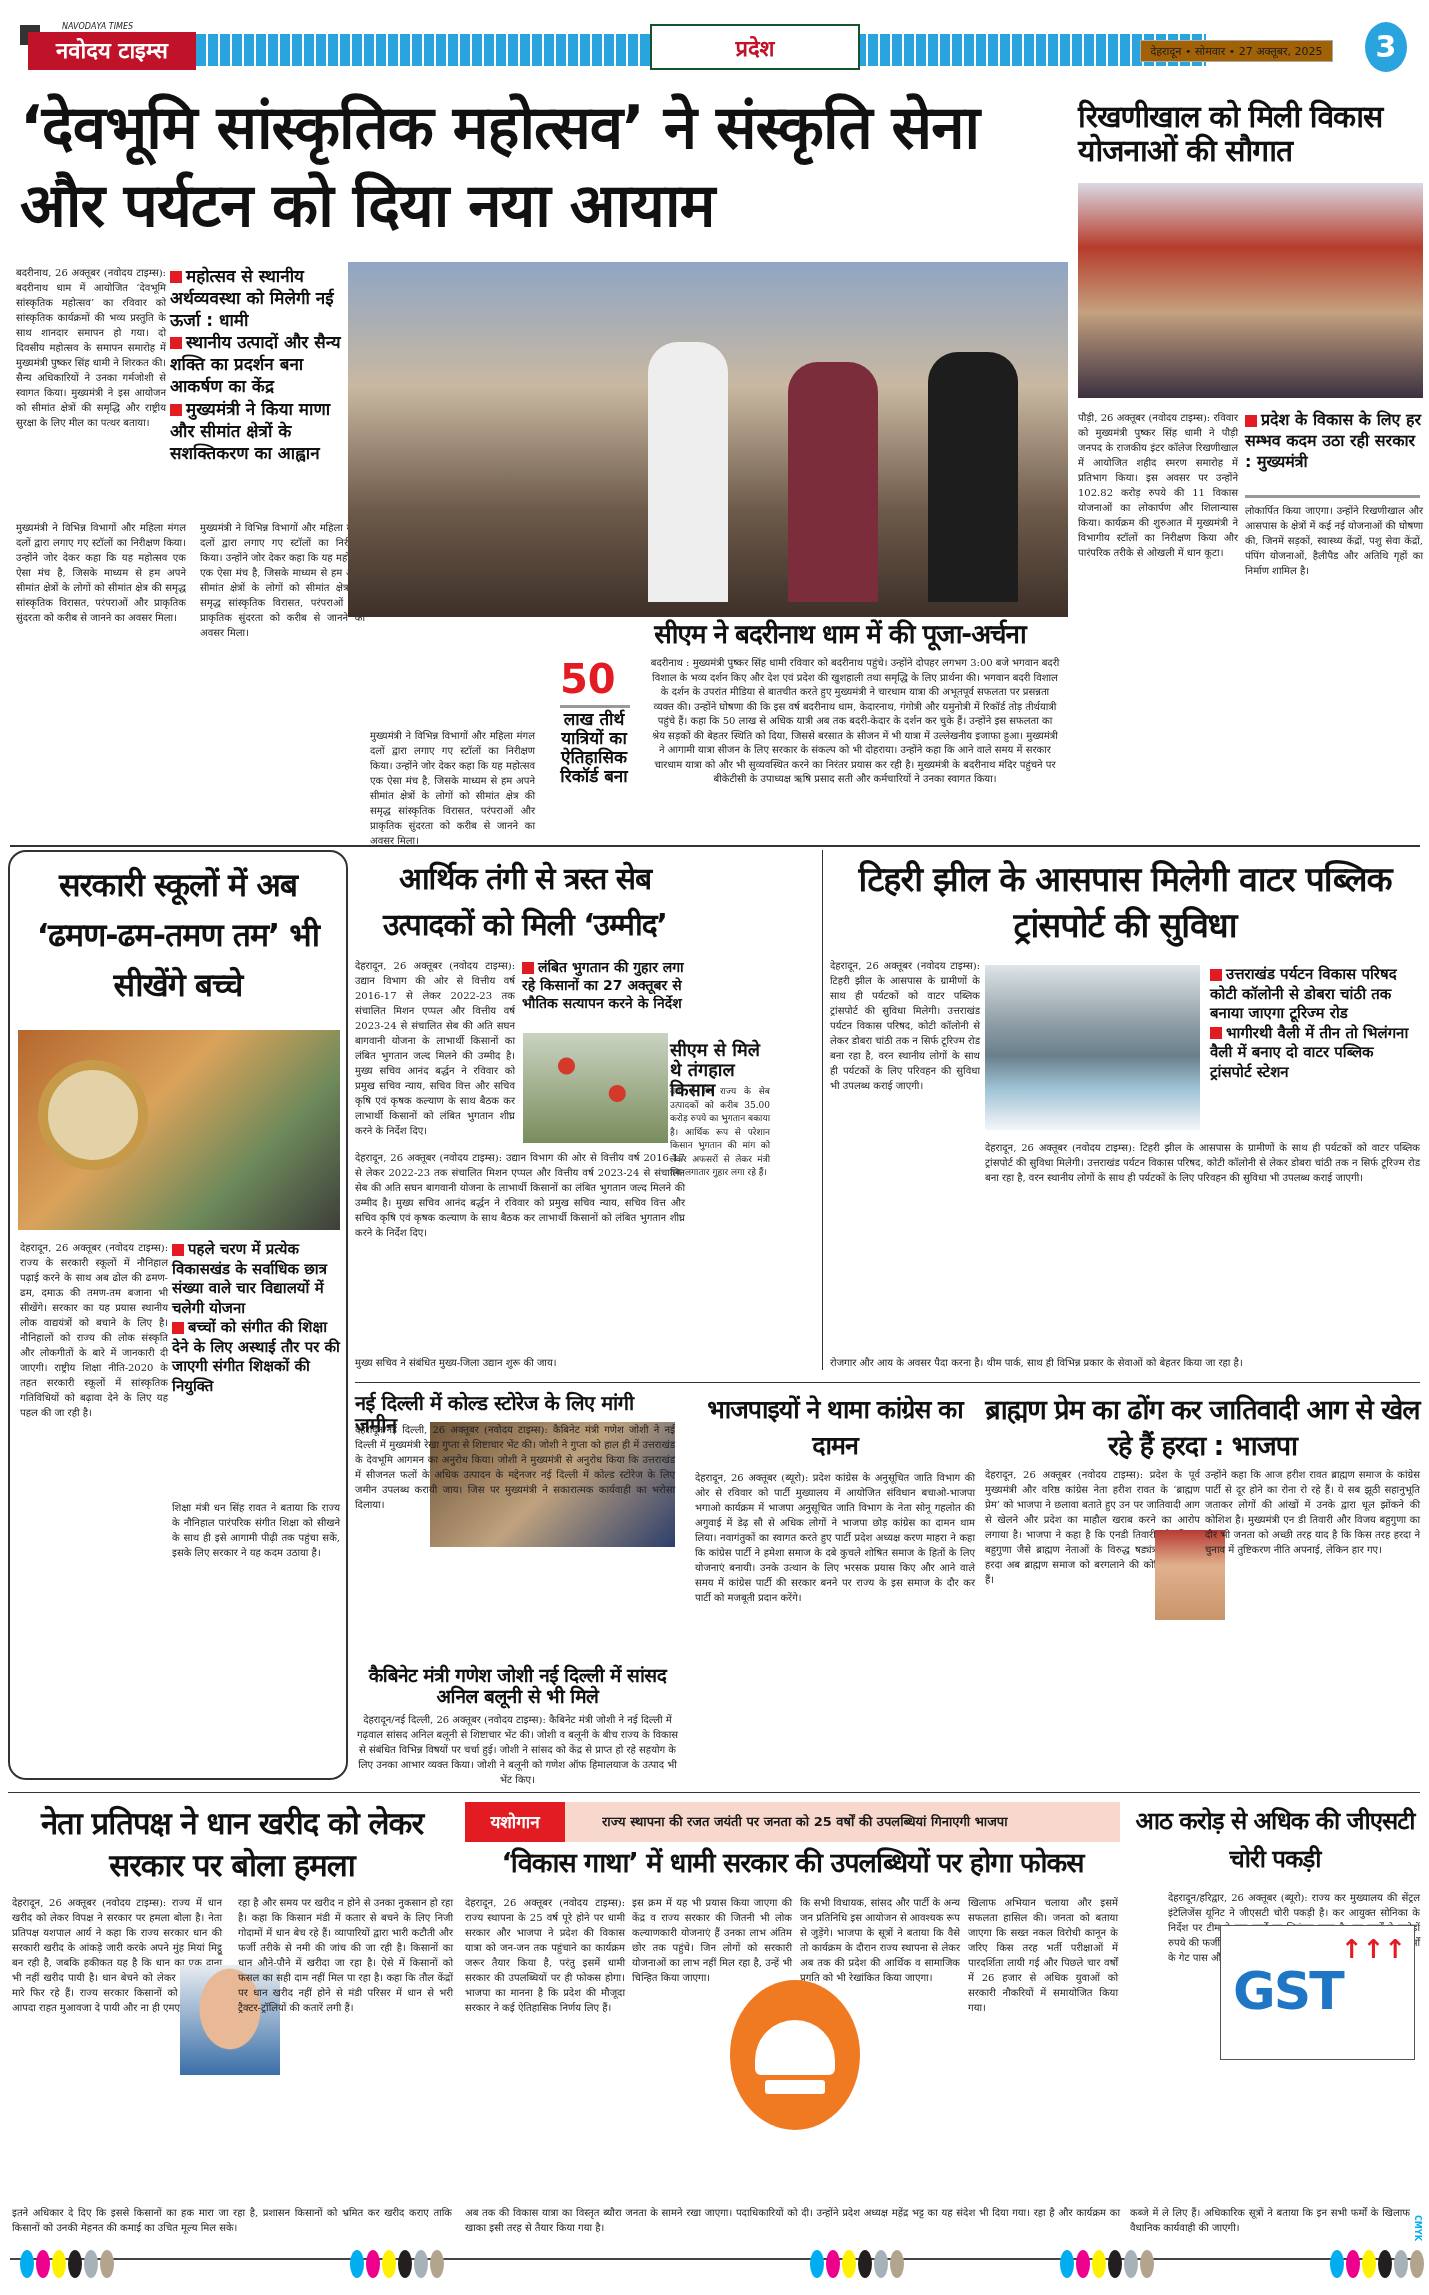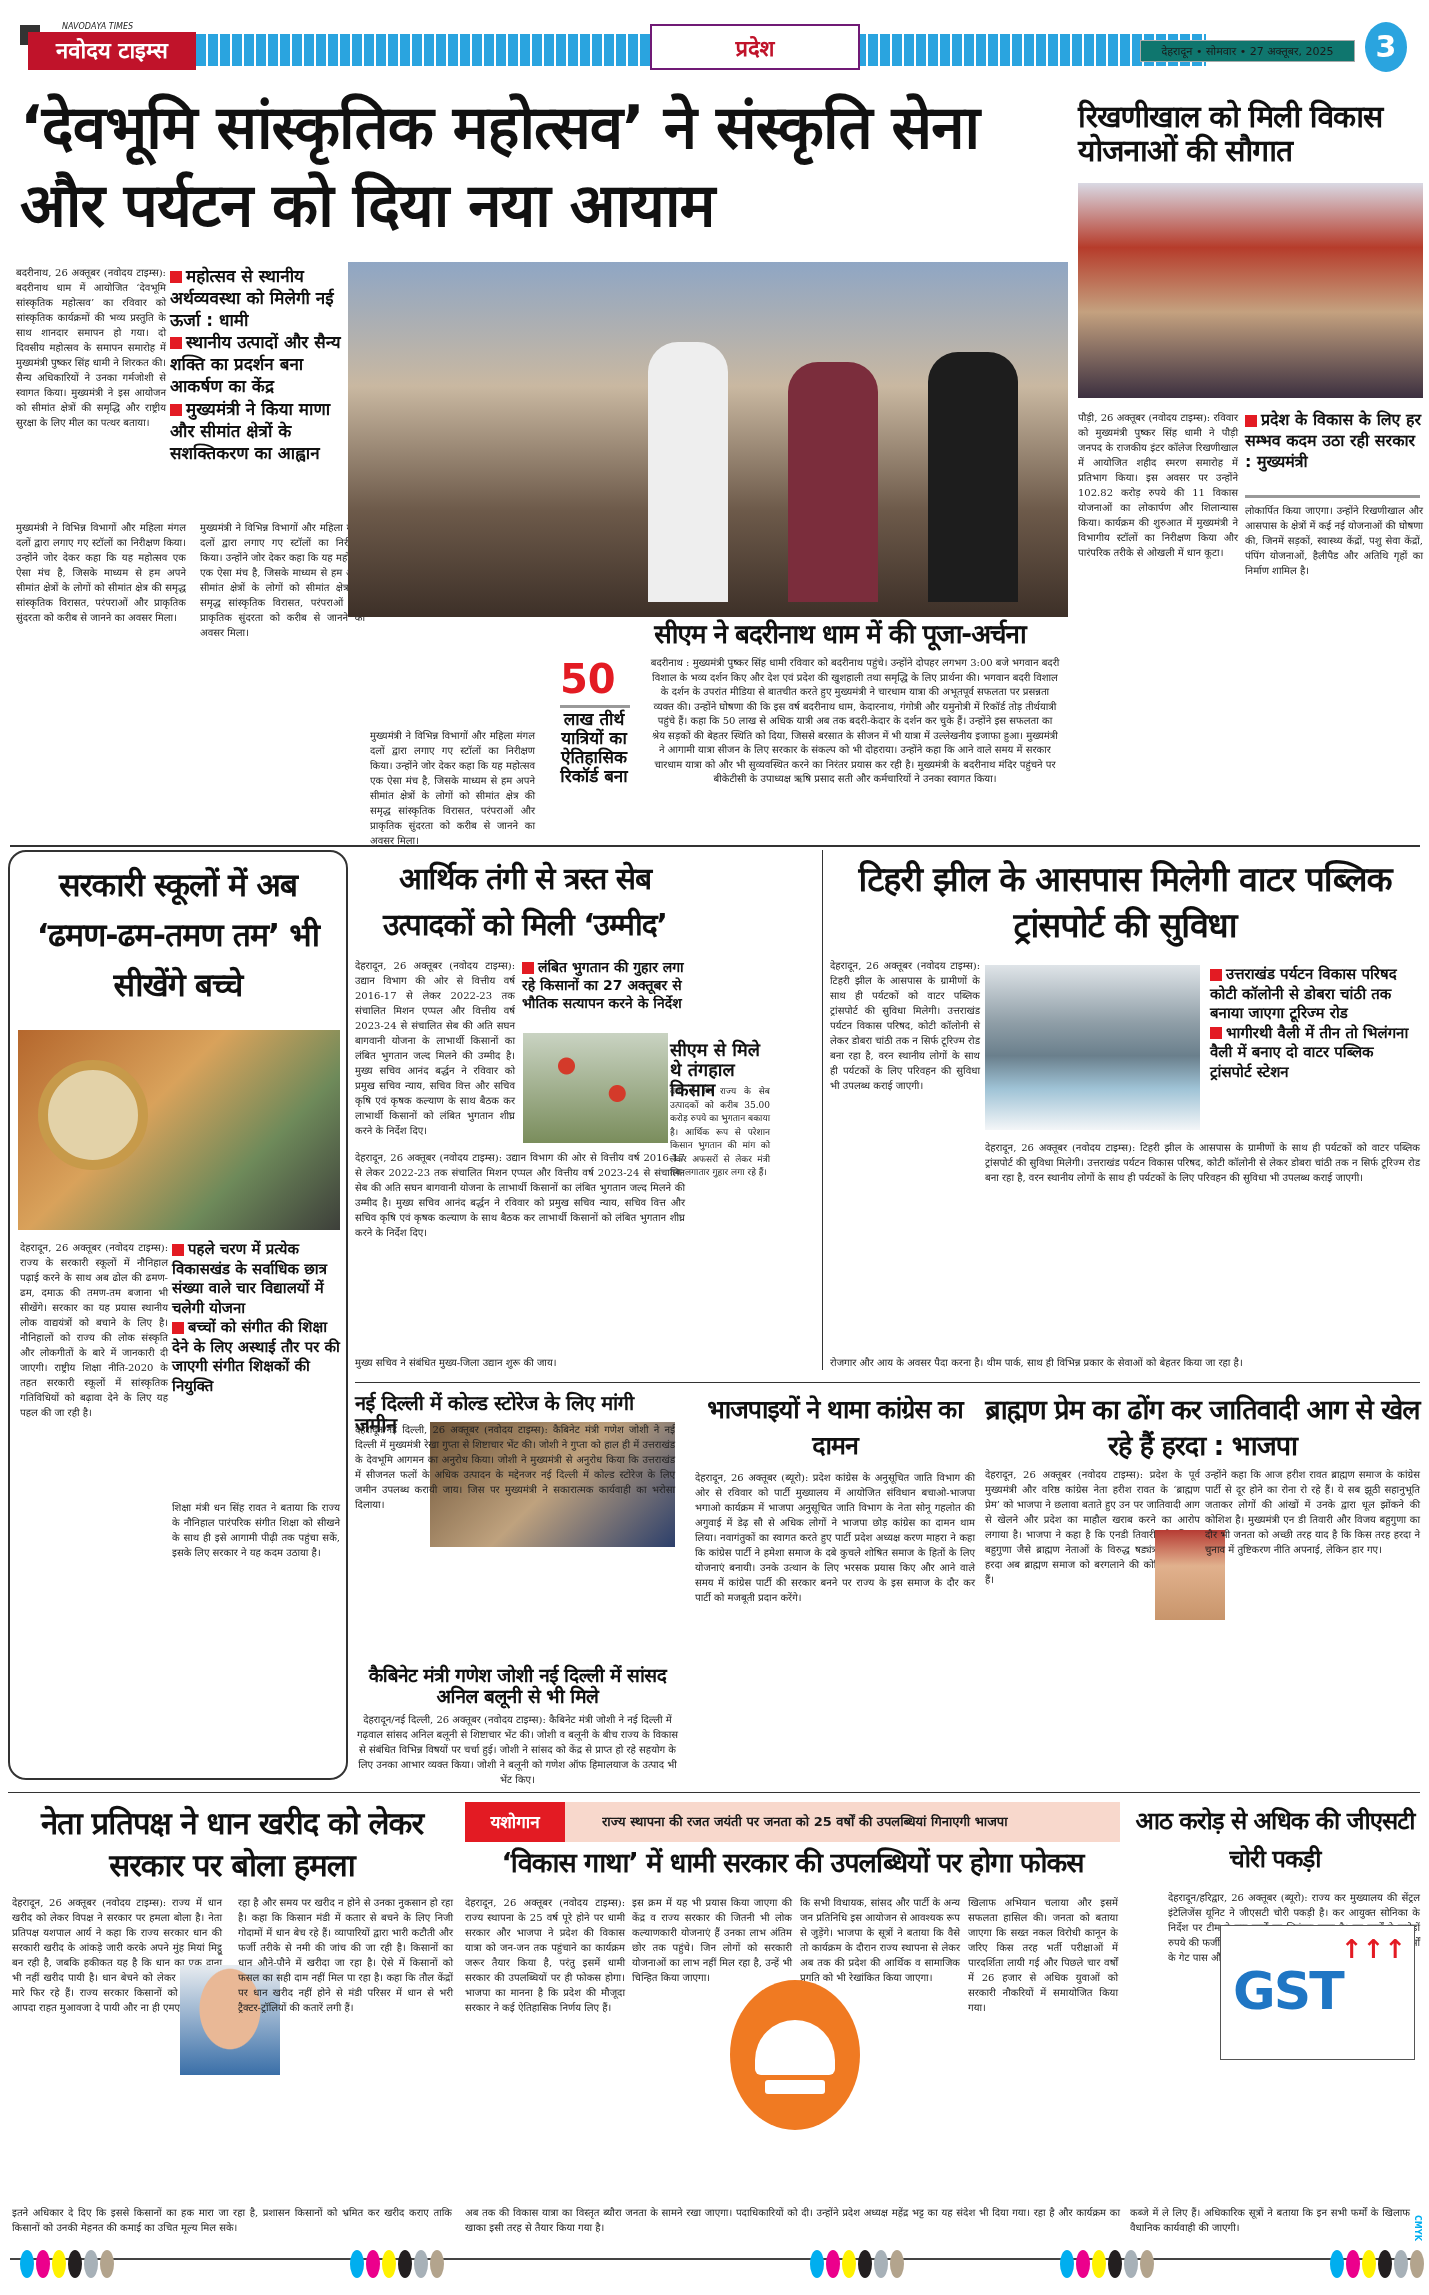--- a/index.html
+++ b/index.html
@@ -9,22 +9,22 @@
 .body{font-family:"DejaVu Serif",serif;font-size:10.5px;line-height:1.5;color:#222;text-align:justify}
 .bullet{font-weight:bold;font-size:17px;line-height:1.3;color:#111}
 .bullet .sq{display:inline-block;width:12px;height:12px;background:#e31b23;margin-right:4px;vertical-align:middle}
 .photo{background:#8a7a6a;overflow:hidden}
 .rule-v{background:#333;width:1px}
 .rule-h{background:#999;height:3px}
 
 #mast-logo{left:28px;top:32px;width:168px;height:38px;background:#c0132a;color:#fff;font-weight:bold;font-size:22px;text-align:center;line-height:38px}
 #mast-small{left:62px;top:22px;font-size:8px;font-style:italic;color:#222}
 #mast-bar{left:196px;top:34px;width:1010px;height:32px;background:repeating-linear-gradient(90deg,#2aa4df 0 10px,#fff 10px 12px)}
-#mast-section{left:650px;top:24px;width:210px;height:46px;background:#fff;border:2px solid #701a75;text-align:center;font-weight:bold;font-size:22px;color:#c0132a;line-height:46px}
-#mast-date{left:1140px;top:40px;width:215px;height:22px;background:#0f766e;font-size:11px;line-height:22px;text-align:center;border:1px solid #aaa}
+#mast-section{left:650px;top:24px;width:210px;height:46px;background:#fff;border:2px solid #14532d;text-align:center;font-weight:bold;font-size:22px;color:#c0132a;line-height:46px}
+#mast-date{left:1140px;top:40px;width:193px;height:22px;background:#a16207;font-size:11px;line-height:22px;text-align:center;border:1px solid #aaa}
 #mast-page{left:1365px;top:22px;width:42px;height:50px;border-radius:50%;background:#2aa4df;color:#fff;font-weight:bold;font-size:30px;text-align:center;line-height:50px}
 .cmyk{display:inline-block;width:14px;height:28px;border-radius:50%;margin-right:2px}
 </style>
 </head>
 <body>
 
 <div class="abs" style="left:20px;top:25px;width:20px;height:20px;background:#333"></div>
 <div id="mast-small" class="abs">NAVODAYA TIMES</div>
 <div id="mast-logo" class="abs">नवोदय टाइम्स</div>
 <div id="mast-bar" class="abs"></div>

